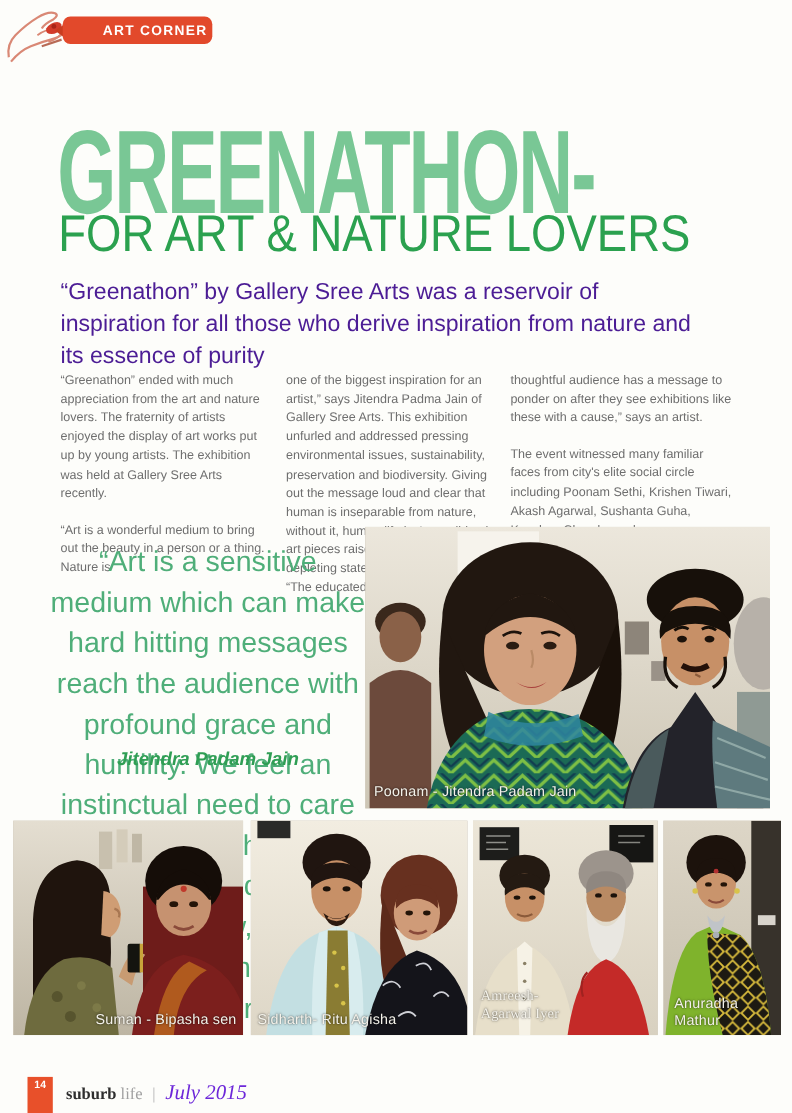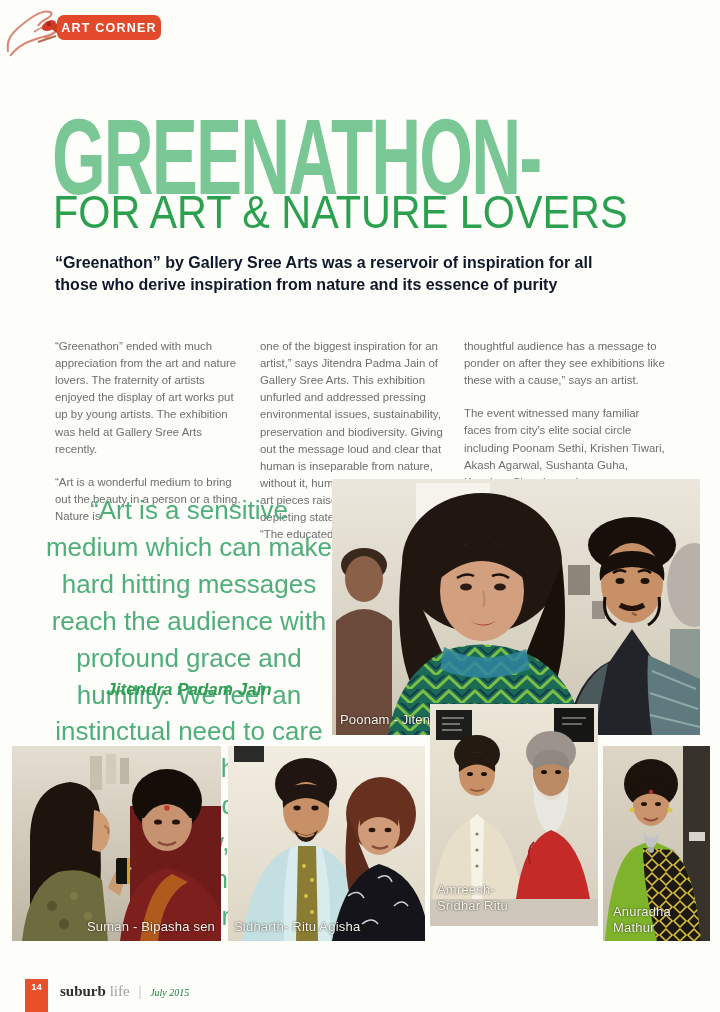--- a/index.html
+++ b/index.html
@@ -5,40 +5,40 @@
   html,body{margin:0;padding:0;background:#e9e9e9;}
   .page{
     position:relative;width:720px;height:1012px;margin:0 auto;
     background:#fdfdfa;overflow:hidden;
     font-family:"Liberation Sans",sans-serif;color:#6c6c6c;
   }
   
   .hand-illo{position:absolute;left:4px;top:2px;}
   .badge{
     position:absolute;left:57px;top:15px;width:104px;height:25px;
-    background:#e2492b;border-radius:7px;display:flex;align-items:center;justify-content:center;
+    background:#e2492b;border-radius:7px;display:flex;align-items:center;justify-content:center;padding-left:32px;
   }
   .badge-tip{
     position:absolute;left:50px;top:21px;width:0;height:0;
     border-top:7px solid transparent;border-bottom:7px solid transparent;border-right:10px solid #c93c1f;
   }
   .badge span{color:#fff;font-size:12.5px;font-weight:bold;letter-spacing:1.2px;}
   
   .headline1{
     position:absolute;left:52px;top:103px;font-size:108px;line-height:1;font-weight:bold;
     color:#79c795;letter-spacing:-3px;transform:scaleX(0.64);transform-origin:0 0;white-space:nowrap;
   }
   .headline2{
     position:absolute;left:53px;top:188px;font-size:47px;line-height:1;font-weight:400;
     color:#2ba14f;letter-spacing:0;transform:scaleX(0.88);transform-origin:0 0;white-space:nowrap;
   }
   
   .standfirst{
     position:absolute;left:55px;top:252px;width:575px;
-    font-size:16px;line-height:1.38;color:#0f172a;font-weight:700;
+    font-size:21px;line-height:1.38;color:#4c1d95;font-weight:400;
   }
   
   .col{position:absolute;top:322px;font-size:11.4px;line-height:1.5;color:#6e6e6e;}
   .col p{margin:16px 0 10px 0;}
   .col1{left:55px;width:192px;}
   .col2{left:260px;width:196px;}
   .col3{left:464px;width:202px;}
   .col-heading{
     font-family:"Liberation Serif",serif;font-weight:bold;color:#2f9e54;
     font-size:14px;margin:2px 0 3px 0;
@@ -51,21 +51,21 @@
   .quote-attrib{
     position:absolute;left:44px;top:680px;width:290px;text-align:center;
     font-size:17px;font-style:italic;font-weight:bold;color:#2f9e54;
   }
   
   .photo{position:absolute;overflow:hidden;background:#cfc8ba;}
   .photo svg{display:block;}
   .photo-main{left:332px;top:479px;width:368px;height:256px;}
   .photo1{left:12px;top:746px;width:209px;height:195px;}
   .photo2{left:228px;top:746px;width:197px;height:195px;}
-  .photo3{left:430px;top:704px;width:168px;height:222px;}
+  .photo3{left:430px;top:746px;width:168px;height:195px;font-family:Liberation Serif, serif;}
   .photo4{left:603px;top:746px;width:107px;height:195px;}
   .caption{
     position:absolute;color:#f4f2ea;font-size:13px;letter-spacing:0.2px;
     text-shadow:0 0 2px rgba(0,0,0,0.8);line-height:1.25;
   }
   .cap-main{left:8px;bottom:7px;}
   .cap-1{right:6px;bottom:6px;}
   .cap-2{left:6px;bottom:6px;}
   .cap-3{left:7px;bottom:12px;}
   .cap-4{left:10px;bottom:5px;}
@@ -74,21 +74,21 @@
     position:absolute;left:25px;top:979px;width:23px;height:39px;background:#e8502a;
     display:flex;justify-content:center;align-items:flex-start;
   }
   .folio-box span{color:#fff;font-size:9.5px;font-weight:bold;margin-top:2px;}
   .footer-text{
     position:absolute;left:60px;top:983px;font-family:"Liberation Serif",serif;font-size:15px;color:#8a8a8a;
   }
   .footer-text .mag-bold{font-weight:bold;color:#2e2e2e;}
   .footer-text .mag-light{color:#a0a0a0;}
   .footer-text .sep{color:#b5b5b5;margin:0 5px;}
-  .footer-text .issue{font-style:italic;color:#15803d;font-size:10px;}
+  .footer-text .issue{font-style:italic;color:#6d28d9;font-size:19px;}
 </style>
 </head>
 <body>
 
 <div class="page">
 
   <svg class="hand-illo" width="66" height="58" viewBox="0 0 66 58">
     <path d="M4 50 Q2 38 10 30 Q20 20 30 14 Q40 8 46 10 Q50 12 44 16 Q36 20 34 24" fill="none" stroke="#d98875" stroke-width="2"></path>
     <path d="M6 54 Q14 44 24 40 Q34 36 42 34 Q50 32 54 28" fill="none" stroke="#d98875" stroke-width="2"></path>
     <path d="M30 30 Q38 24 48 24 Q54 24 52 28 Q48 34 40 36" fill="none" stroke="#d98875" stroke-width="1.6"></path>
@@ -286,21 +286,21 @@
       <ellipse cx="121" cy="70" rx="18" ry="22" fill="#b98a63"></ellipse>
       <path d="M103 66 q-2 -20 18 -20 q20 0 18 20 l-4 -2 q-14 -8 -28 0 Z" fill="#8f8780"></path>
       <ellipse cx="114" cy="68" rx="3" ry="2" fill="#1c120a"></ellipse>
       <ellipse cx="128" cy="68" rx="3" ry="2" fill="#1c120a"></ellipse>
       <path d="M103 74 Q103 124 121 130 Q139 124 139 74 Q132 96 121 96 Q110 96 103 74 Z" fill="#e9e7e1"></path>
       <path d="M86 195 Q94 136 121 126 Q150 136 160 195 Z" fill="#c42a28"></path>
       <path d="M100 160 q-4 -14 4 -22" stroke="#a02220" stroke-width="2" fill="none"></path>
     </svg>
     <div class="caption cap-3">
       <div>Amreesh-</div>
-      <div>Sridhar Ritu</div>
+      <div>Agarwal Iyer</div>
     </div>
   </div>
 
   <div class="photo photo4">
     <svg width="107" height="195" viewBox="0 0 107 195">
       <defs>
         <linearGradient id="w4" x1="0" y1="0" x2="0" y2="1">
           <stop offset="0" stop-color="#ddd6c7"></stop>
             <stop offset="1" stop-color="#c6bfae"></stop>
         </linearGradient>

